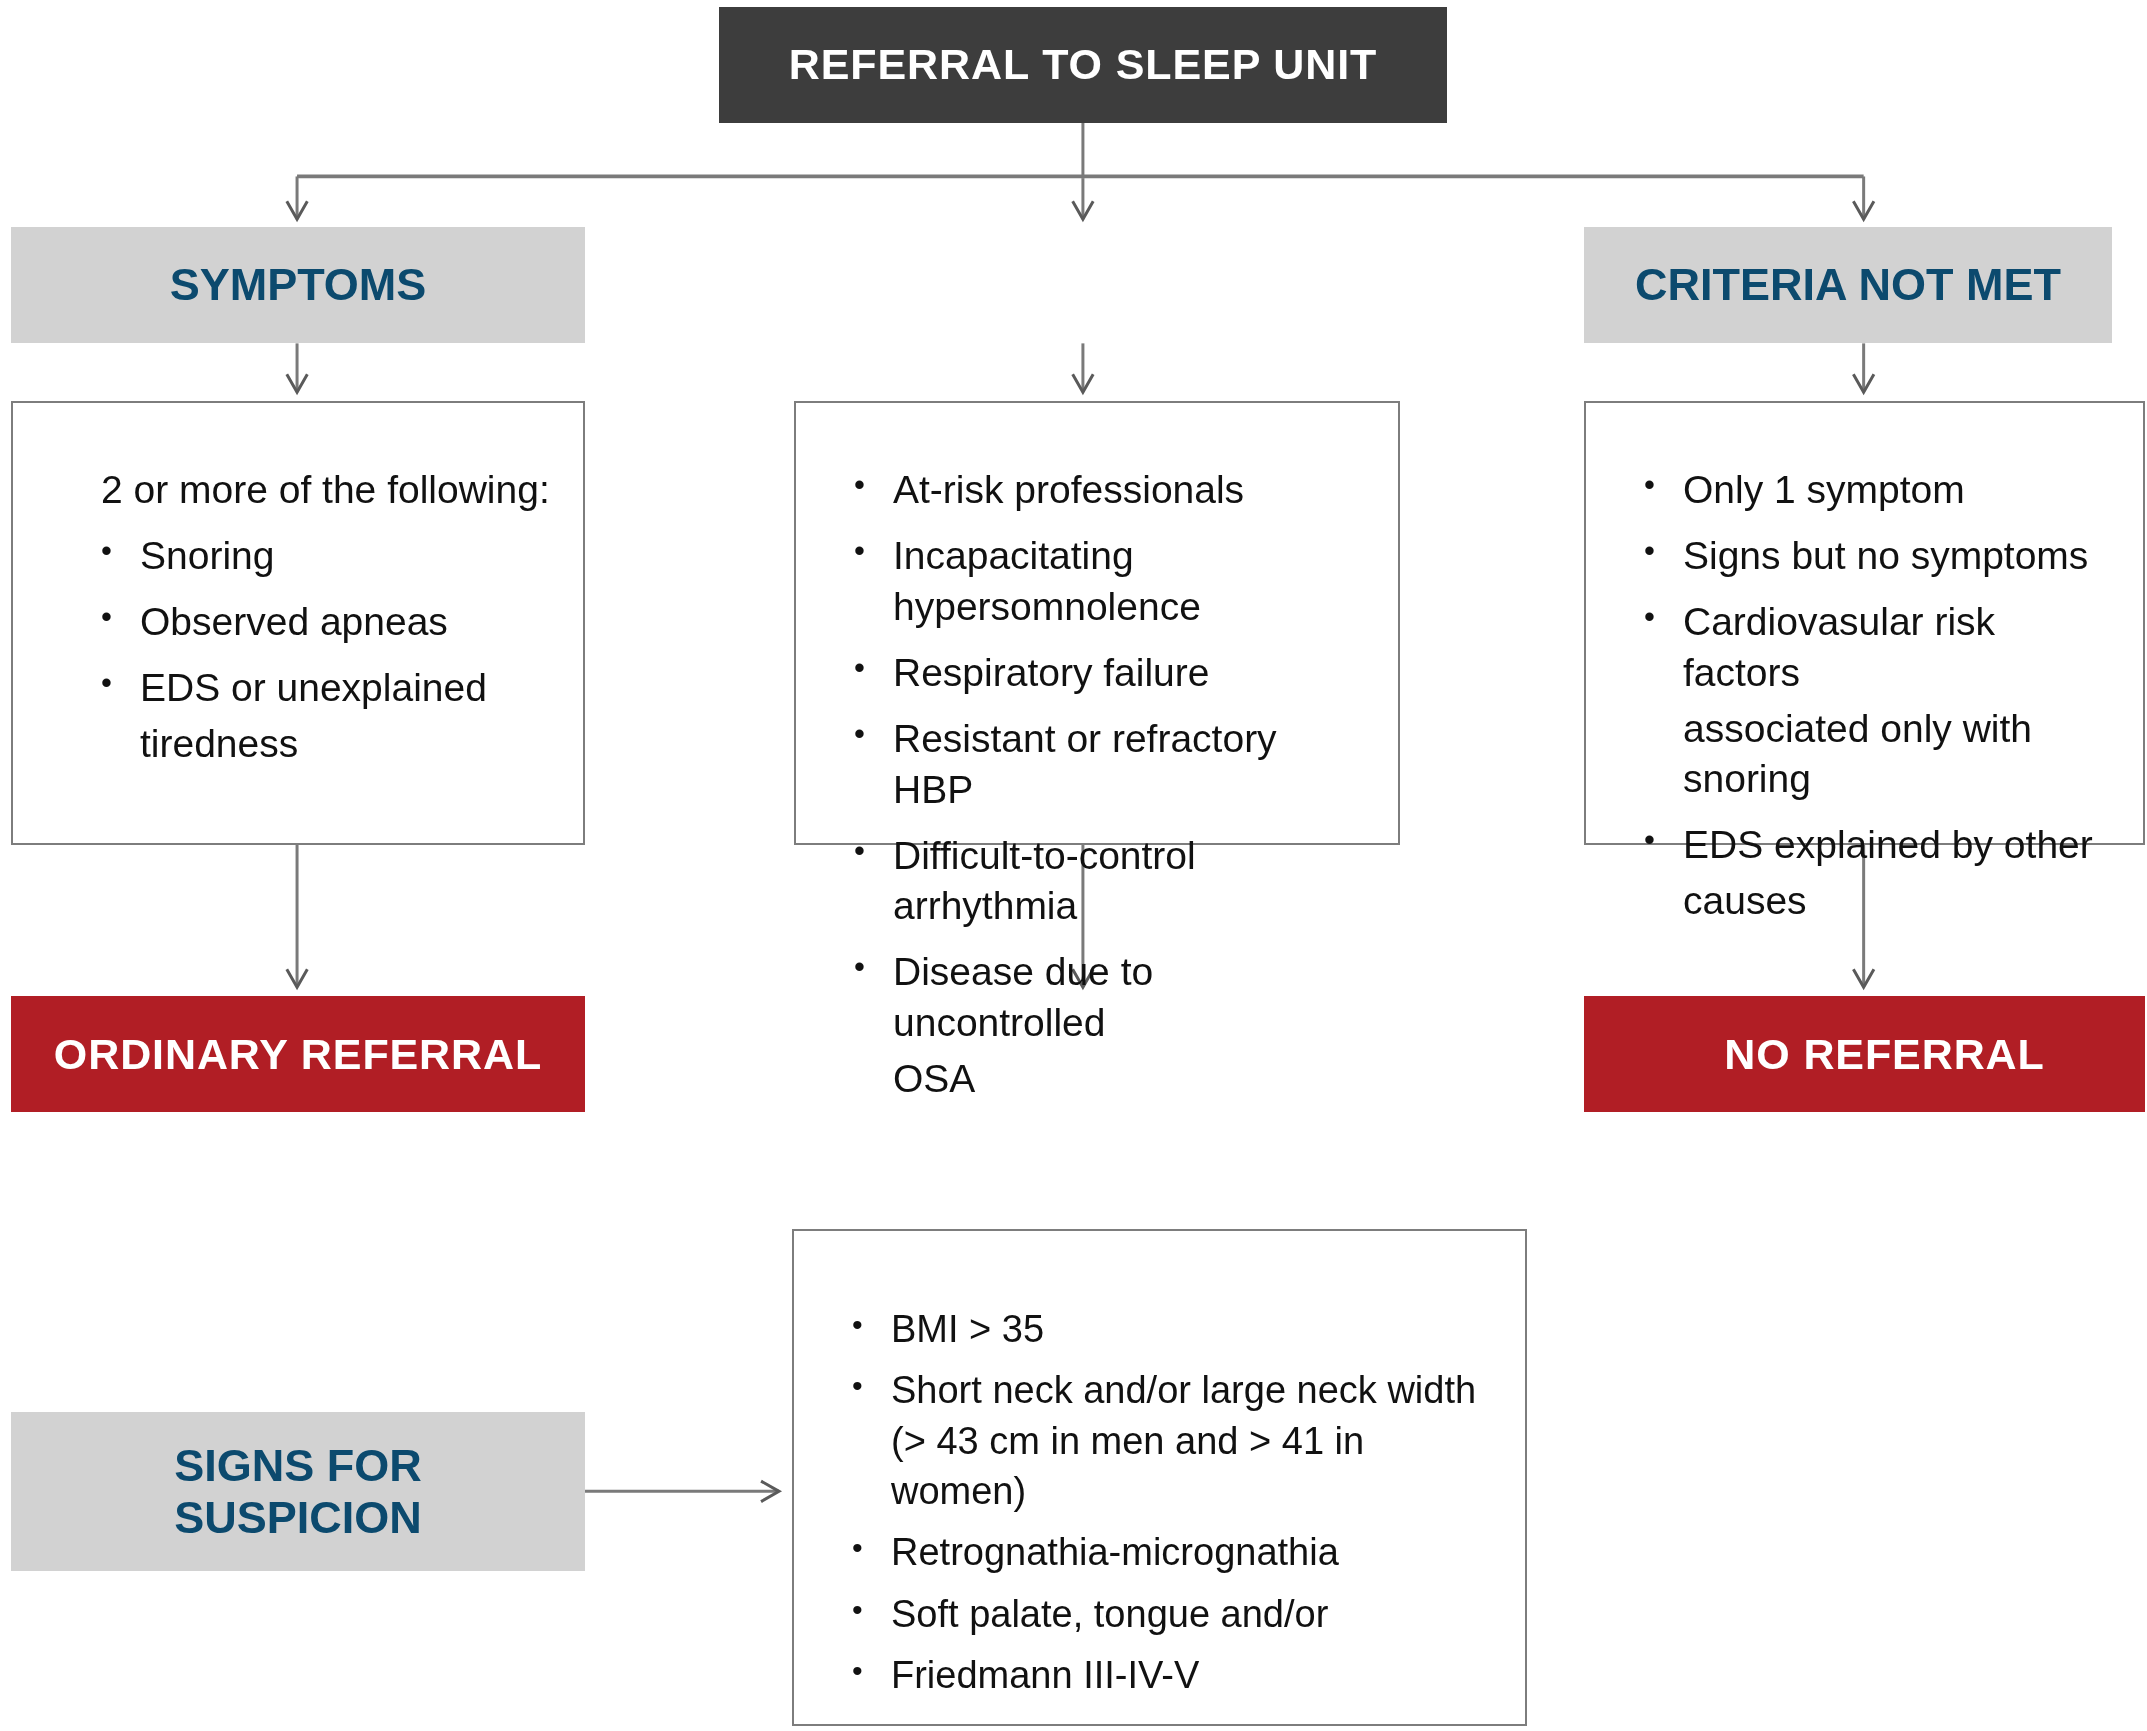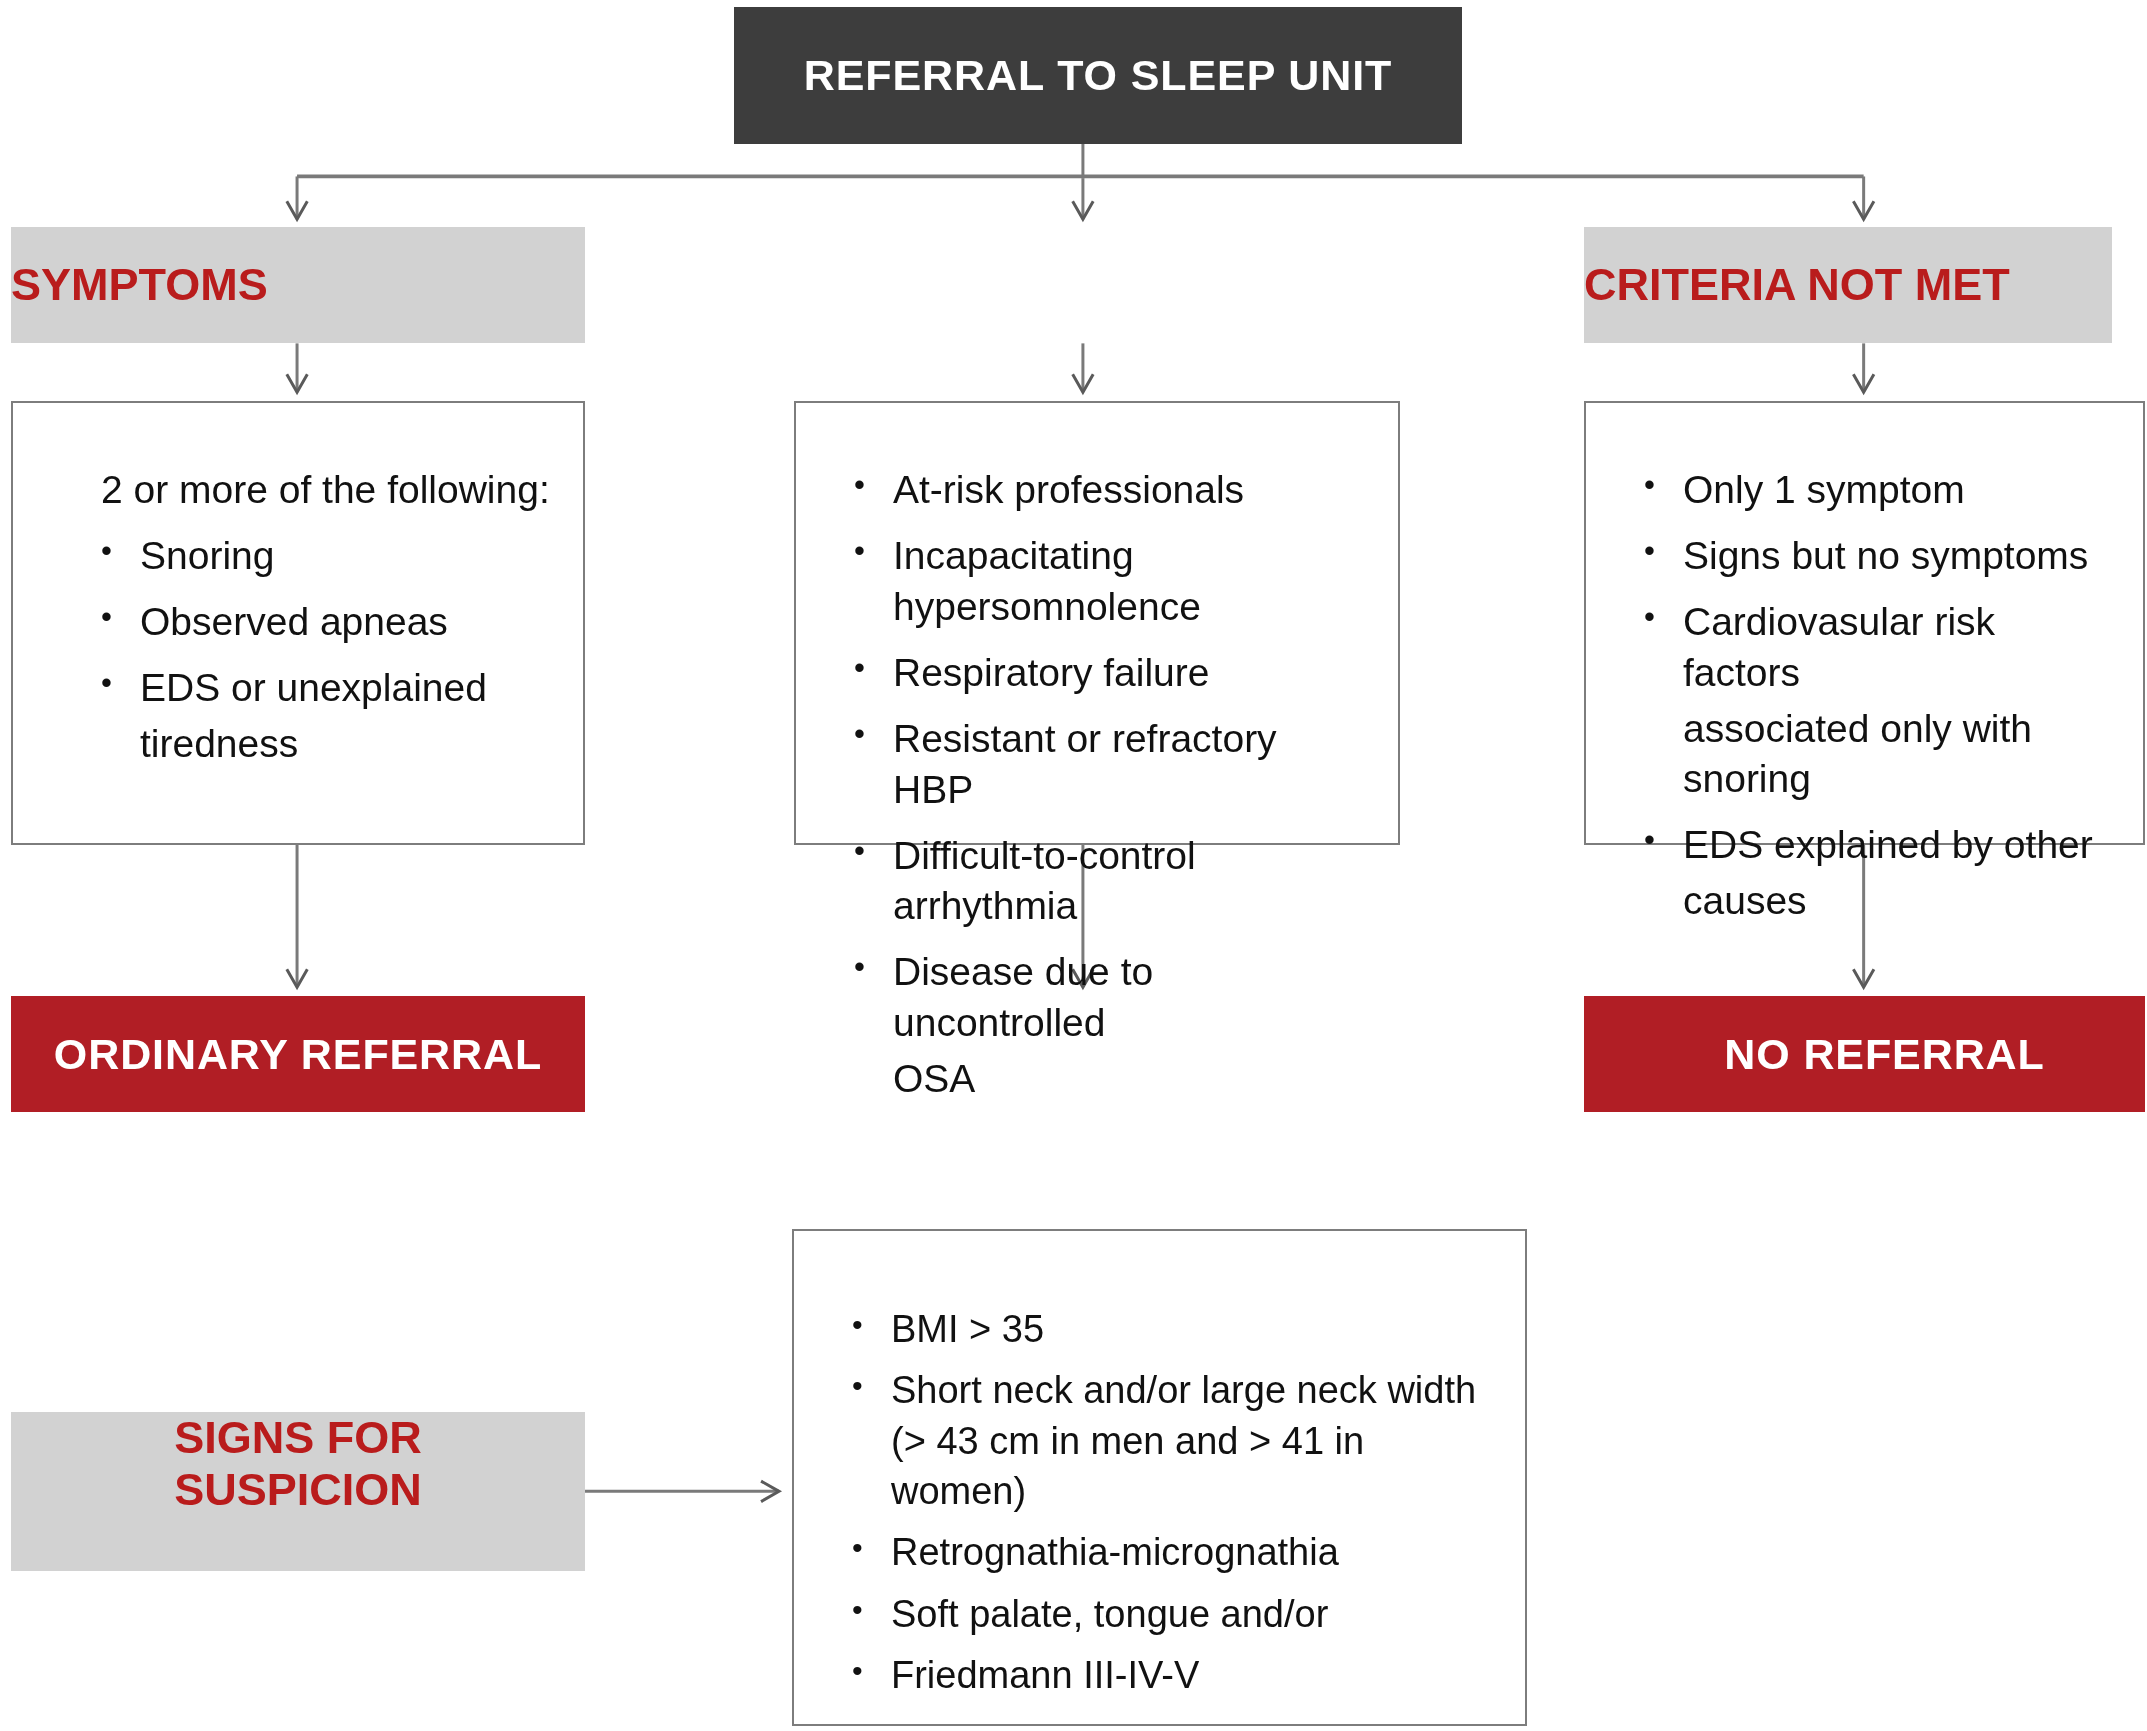--- a/index.html
+++ b/index.html
@@ -11,22 +11,22 @@
     background:#ffffff;
     overflow:hidden;
   }
   .box{position:absolute;box-sizing:border-box;}
   .dark-box{
     background:#3d3d3d;color:#ffffff;
     display:flex;align-items:center;justify-content:center;
     font-weight:bold;font-size:43px;letter-spacing:0.9px;text-align:center;
   }
   .gray-head{
-    background:#d2d2d2;color:#b91c1c;
-    display:flex;align-items:center;justify-content:flex-start;
+    background:#d2d2d2;color:#0c4a6e;
+    display:flex;align-items:center;justify-content:center;
     font-weight:bold;font-size:45px;text-align:center;line-height:1.15;
   }
   .gray-head.two-line{flex-direction:column;}
   .white-box{
     background:#ffffff;border:2.6px solid #7d7d7d;
     font-size:39px;line-height:1.3;
   }
   .red-box{
     background:#b11e25;color:#ffffff;
     display:flex;align-items:center;justify-content:center;
@@ -67,21 +67,21 @@
       <line x1="347" y1="401" x2="347" y2="458" marker-end="url(#arr)"></line>
       <line x1="1265" y1="401" x2="1265" y2="458" marker-end="url(#arr)"></line>
       <line x1="2177" y1="401" x2="2177" y2="458" marker-end="url(#arr)"></line>
       <line x1="347" y1="987" x2="347" y2="1153" marker-end="url(#arr)"></line>
       <line x1="1265" y1="987" x2="1265" y2="1153" marker-end="url(#arr)"></line>
       <line x1="2177" y1="987" x2="2177" y2="1153" marker-end="url(#arr)"></line>
       <line x1="683" y1="1742" x2="910" y2="1742" marker-end="url(#arr)"></line>
     </g>
   </svg>
 
-  <div class="box dark-box" style="left:734px;top:6.8px;width:728px;height:137px;">
+  <div class="box dark-box" style="left:719px;top:6.8px;width:728px;height:116px;">
     <span>REFERRAL TO SLEEP UNIT</span>
   </div>
 
   <div class="box gray-head" style="left:11px;top:227px;width:574px;height:116px;">
     <span>SYMPTOMS</span>
   </div>
   <div class="box gray-head" style="left:1584px;top:227px;width:528px;height:116px;">
     <span>CRITERIA NOT MET</span>
   </div>
 

